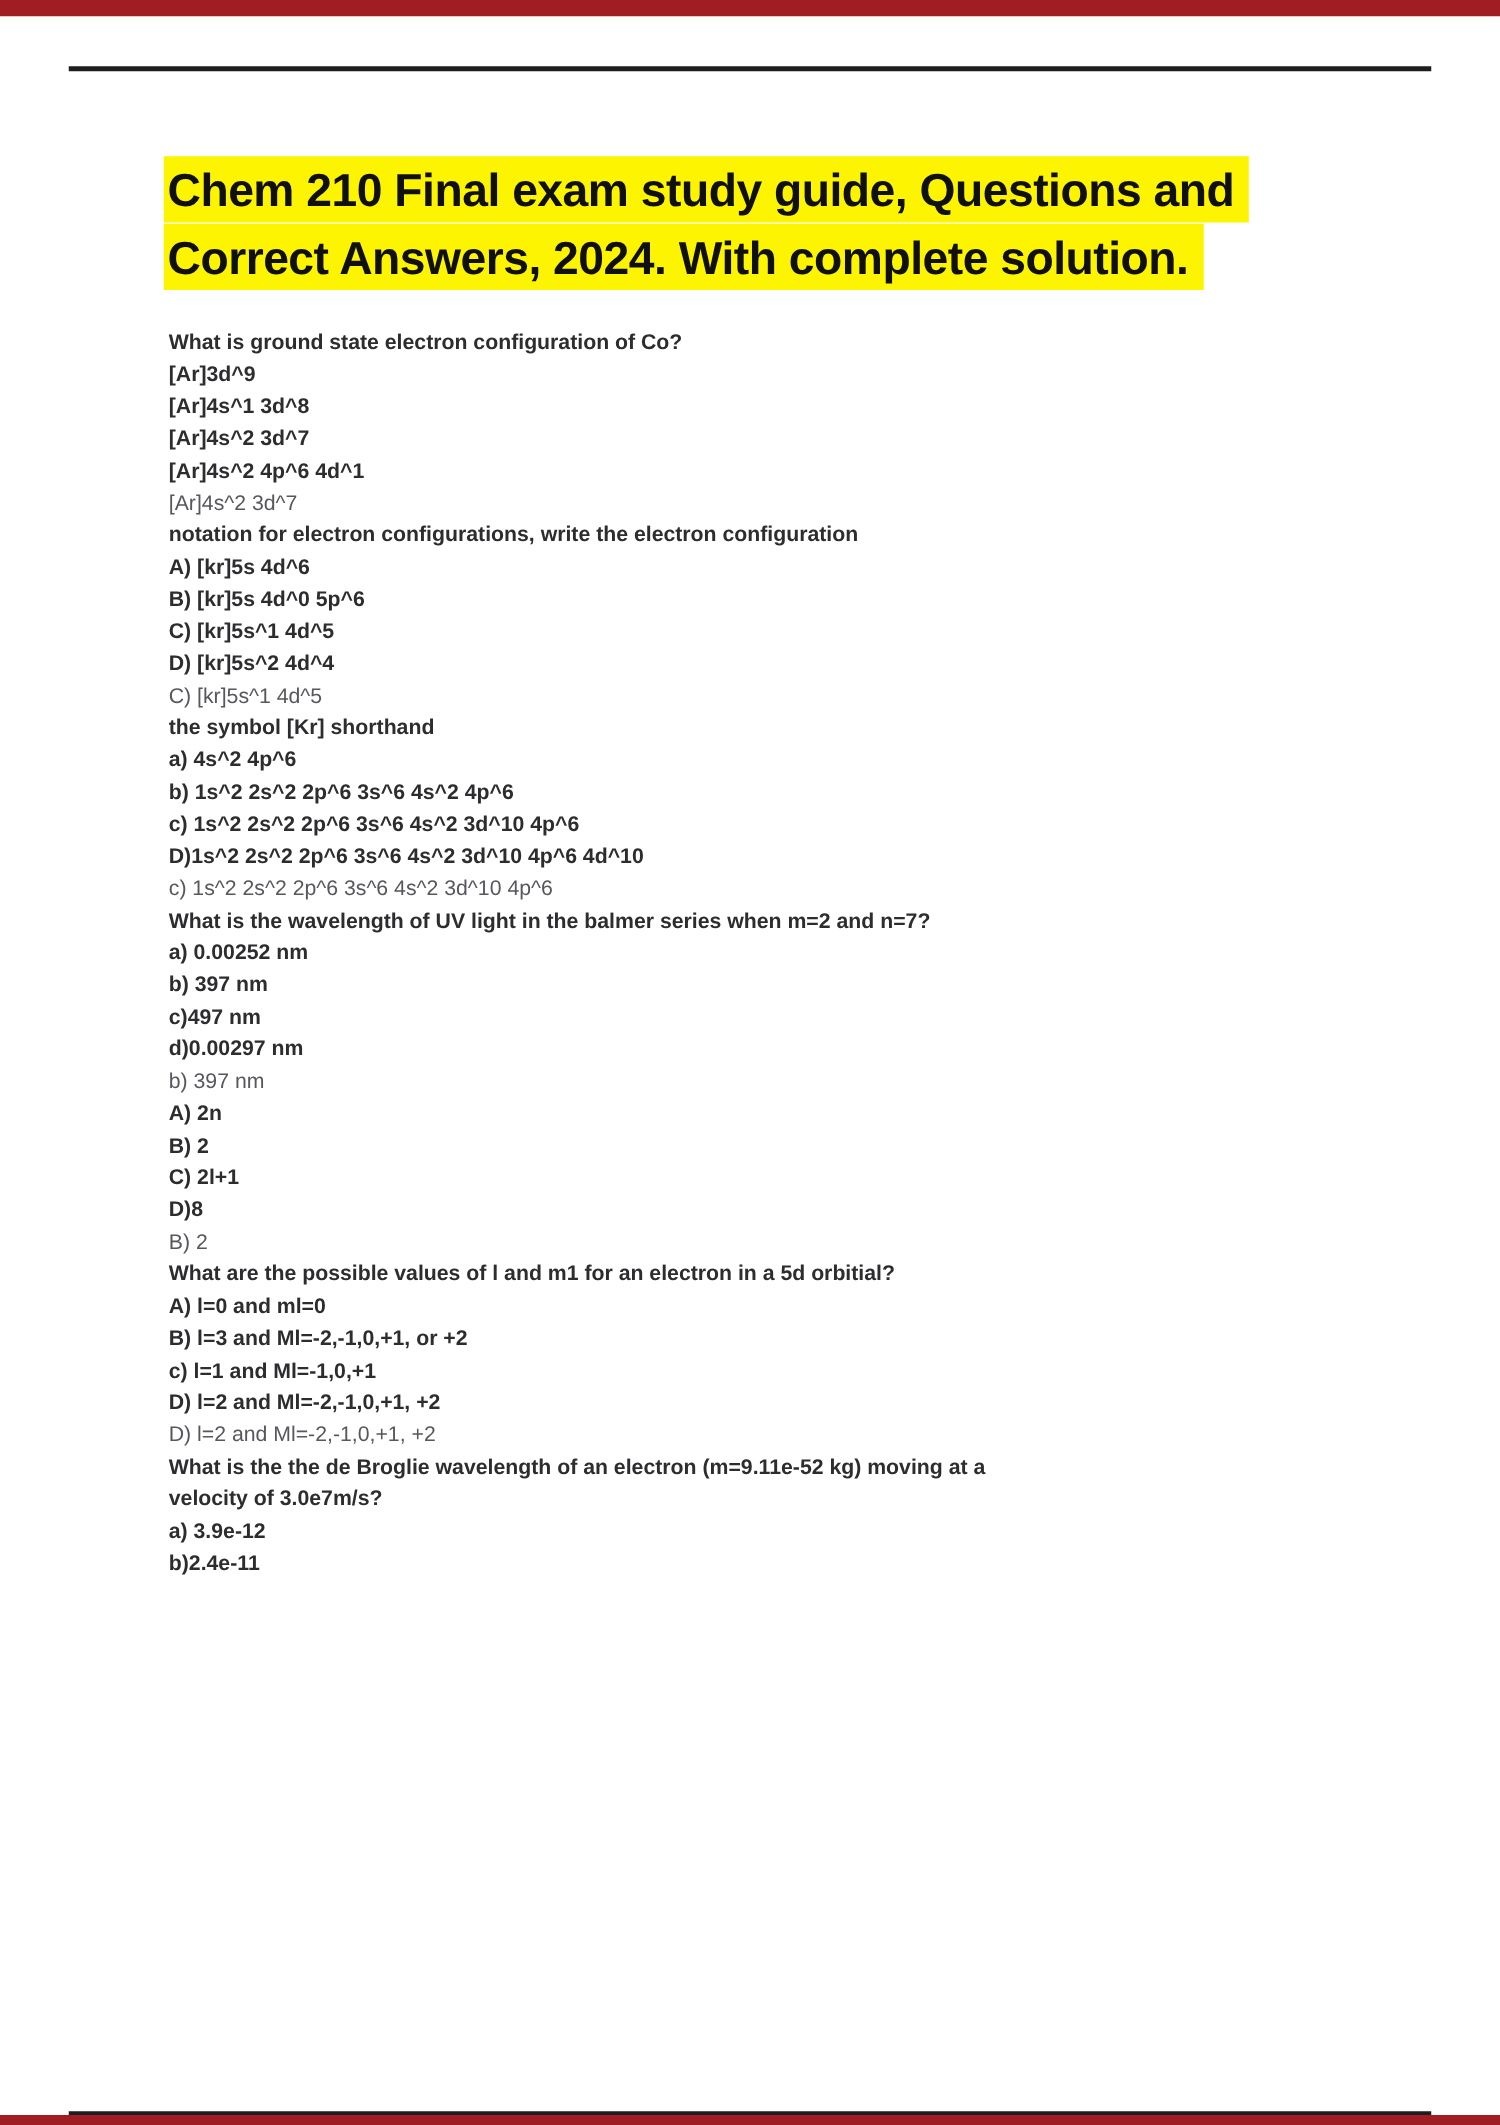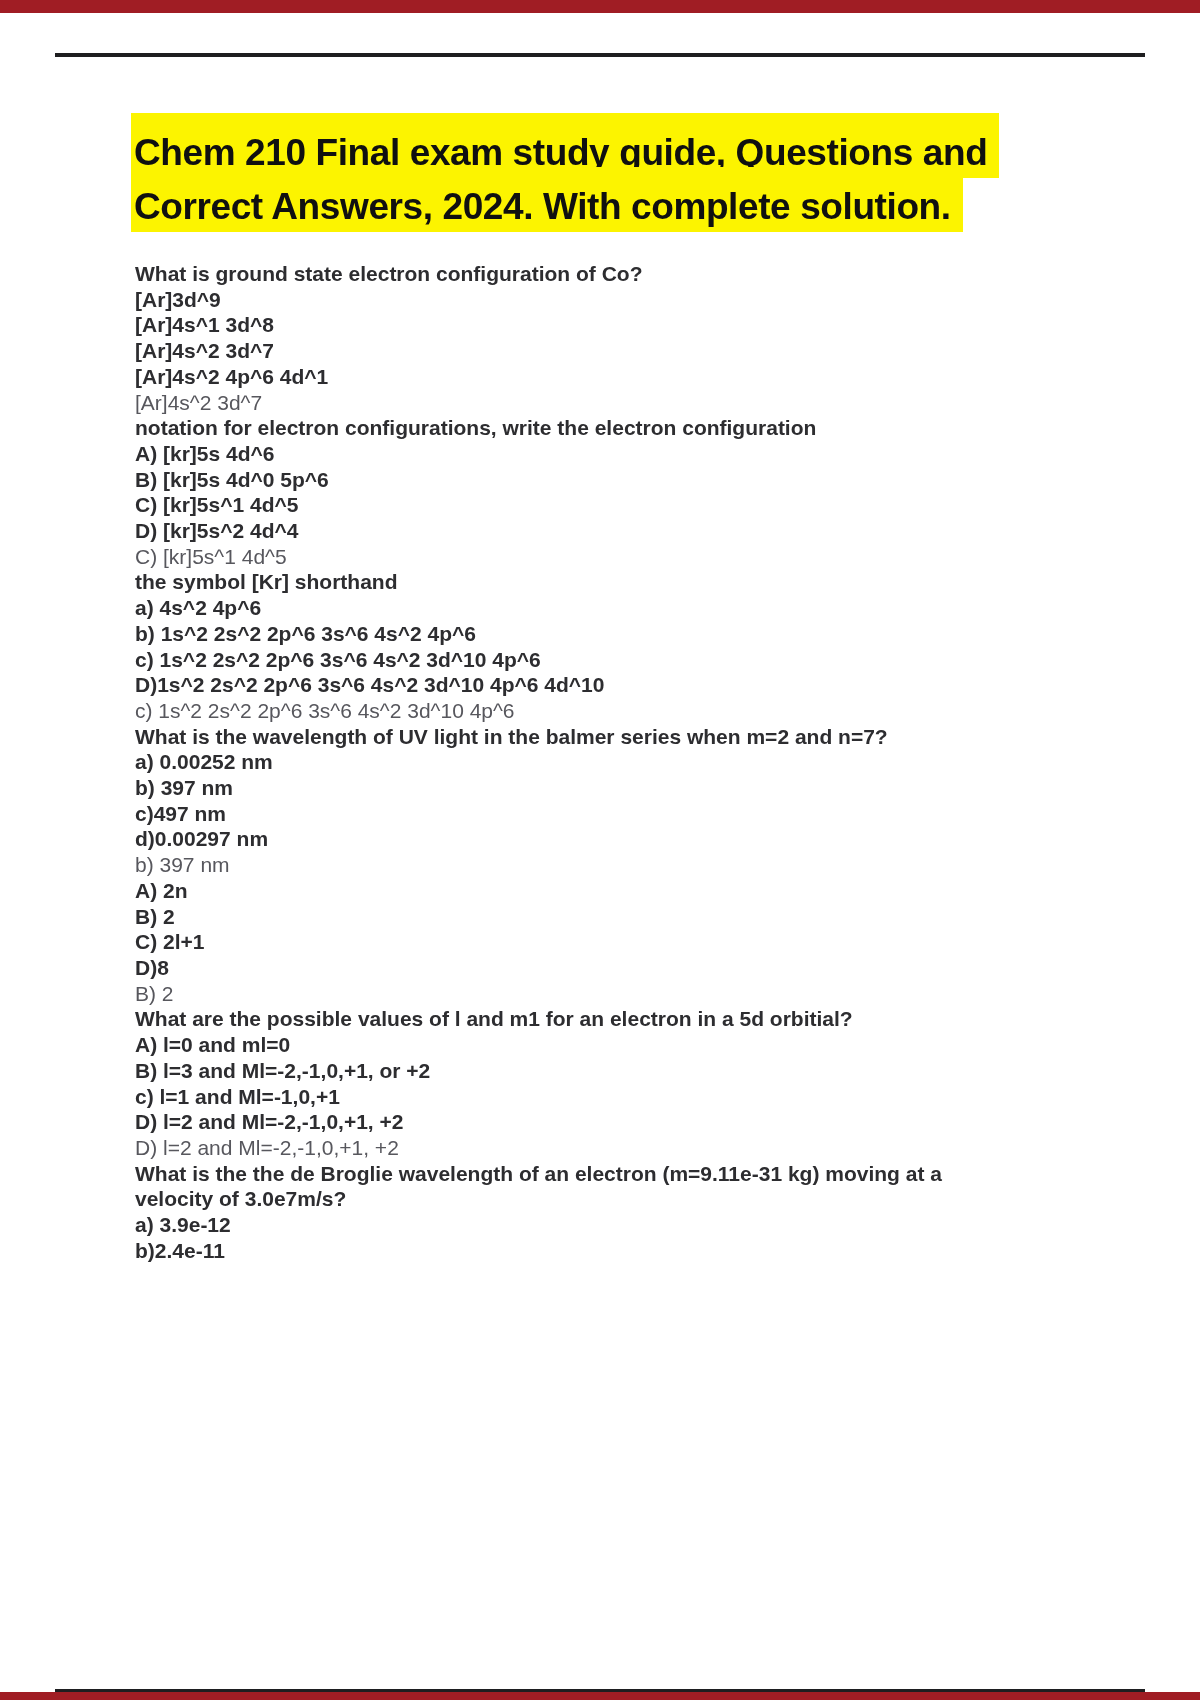--- a/index.html
+++ b/index.html
@@ -23,25 +23,25 @@
   .rule.top { top:53px; }
   .rule.bottom { top:1689px; }
   .title-block {
     position:absolute; left:131px; top:126px;
     font-weight:bold; font-size:37px; line-height:53px;
     color:#101010; letter-spacing:-0.4px;
   }
   .title-line { display:block; margin-bottom:1px; }
   .title-line mark {
     background:#fcf400; color:#101010;
-    padding:19px 12px 5px 3px;
+    padding:7px 12px 5px 3px;
   }
   .content {
     position:absolute; left:135px; top:261px; width:1020px;
-    font-size:21px; line-height:25.7px;
+    font-size:17px; line-height:25.7px;
     color:#2d2d30;
   }
   .line { white-space:nowrap; }
   .line.q { font-weight:bold; color:#2d2d30; }
   .line.a { font-weight:normal; color:#57575d; }
 </style>
 </head>
 <body>
 
 <div class="edge-bar top"></div>
@@ -81,20 +81,20 @@
     <div class="line q">B) 2</div>
     <div class="line q">C) 2l+1</div>
     <div class="line q">D)8</div>
     <div class="line a">B) 2</div>
     <div class="line q">What are the possible values of l and m1 for an electron in a 5d orbitial?</div>
     <div class="line q">A) l=0 and ml=0</div>
     <div class="line q">B) l=3 and Ml=-2,-1,0,+1, or +2</div>
     <div class="line q">c) l=1 and Ml=-1,0,+1</div>
     <div class="line q">D) l=2 and Ml=-2,-1,0,+1, +2</div>
     <div class="line a">D) l=2 and Ml=-2,-1,0,+1, +2</div>
-    <div class="line q">What is the the de Broglie wavelength of an electron (m=9.11e-31 kg) moving at a</div>
+    <div class="line q">What is the the de Broglie wavelength of an electron (m=9.11e-52 kg) moving at a</div>
     <div class="line q">velocity of 3.0e7m/s?</div>
     <div class="line q">a) 3.9e-12</div>
     <div class="line q">b)2.4e-11</div>
   </div>
 
 <div class="rule bottom"></div>
 <div class="edge-bar bottom"></div>
 
 </body></html>

